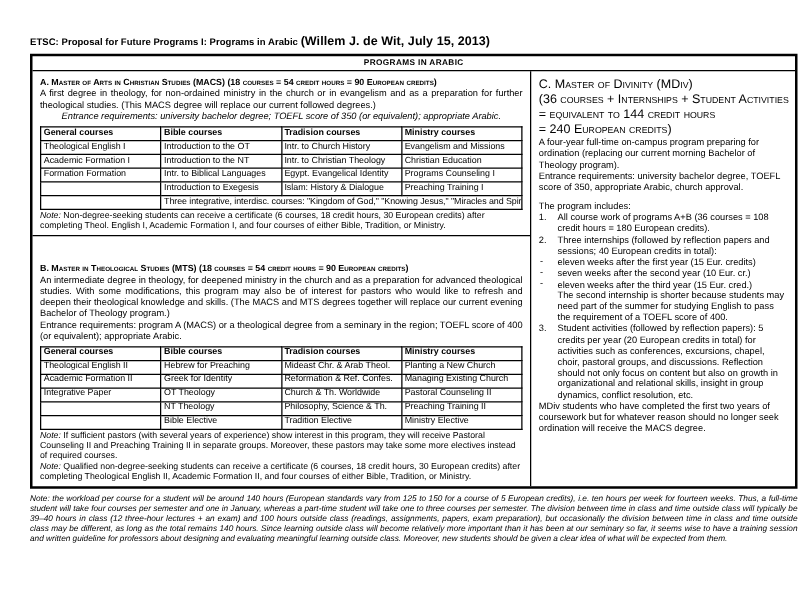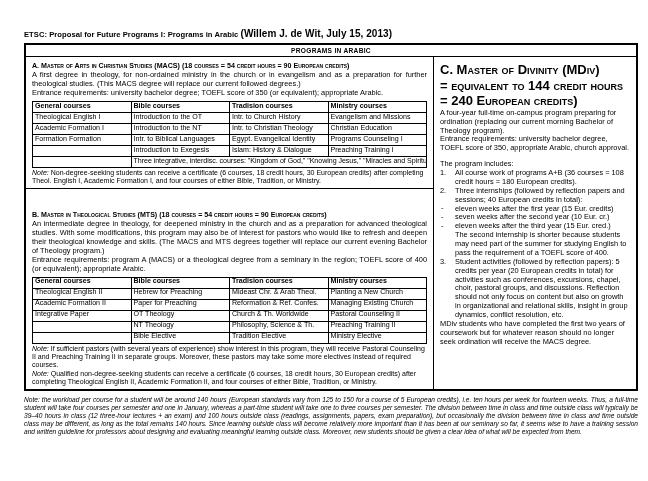--- a/index.html
+++ b/index.html
@@ -77,21 +77,21 @@
   }
   .sc {
     font-variant: small-caps;
   }
   .body-text {
     font-size: 7.4px;
     line-height: 1.18;
     text-align: justify;
     margin: 0 0 1px 0;
   }
-  .body-text.nj { text-align: left; }
+  .body-text.nj { text-align: center; font-style: italic; }
   table.courses {
     border-collapse: collapse;
     width: 100%;
     margin-top: 3px;
     table-layout: fixed;
   }
   table.courses th, table.courses td {
     border: 0.9px solid #000;
     font-size: 7.1px;
     padding: 0.5px 2px;
@@ -114,22 +114,22 @@
     padding-top: 1px;
   }
   .note {
     font-size: 7.0px;
     line-height: 1.15;
     text-align: left;
     margin-top: 1px;
   }
   .note i { font-style: italic; }
   .r-head {
-    font-size: 13px;
-    font-weight: bold;
+    font-size: 10px;
+    font-weight: normal;
     line-height: 1.2;
     white-space: nowrap;
   }
   .r-text {
     font-size: 7.4px;
     line-height: 1.2;
     margin: 0;
   }
   .r-gap { height: 7px; }
   ol.prog {
@@ -263,21 +263,21 @@
             </thead>
             <tbody>
               <tr>
                 <td>Theological English II</td>
                 <td>Hebrew for Preaching</td>
                 <td>Mideast Chr. &amp; Arab Theol.</td>
                 <td>Planting a New Church</td>
               </tr>
               <tr>
                 <td>Academic Formation II</td>
-                <td>Paper for Preaching</td>
+                <td>Greek for Identity</td>
                 <td>Reformation &amp; Ref. Confes.</td>
                 <td>Managing Existing Church</td>
               </tr>
               <tr>
                 <td>Integrative Paper</td>
                 <td>OT Theology</td>
                 <td>Church &amp; Th. Worldwide</td>
                 <td>Pastoral Counseling II</td>
               </tr>
               <tr>
@@ -302,20 +302,21 @@
           <div class="note">
             <i>Note:</i>
             <span>Qualified non-degree-seeking students can receive a certificate (6 courses, 18 credit hours, 30 European credits) after completing Theological English II, Academic Formation II, and four courses of either Bible, Tradition, or Ministry.</span>
           </div>
         </div>
 
       </div>
 
       <div class="col-right">
         <div class="r-head sc">C. Master of Divinity (MDiv)</div>
+        <div class="r-head sc">(36 courses + Internships + Student Activities</div>
         <div class="r-head sc">= equivalent to 144 credit hours</div>
         <div class="r-head sc">= 240 European credits)</div>
         <p class="r-text">A four-year full-time on-campus program preparing for ordination (replacing our current morning Bachelor of Theology program).</p>
         <p class="r-text">Entrance requirements: university bachelor degree, TOEFL score of 350, appropriate Arabic, church approval.</p>
         <div class="r-gap"></div>
         <p class="r-text">The program includes:</p>
 
         <ol class="prog">
           <li>
             <span class="num">1.</span>

